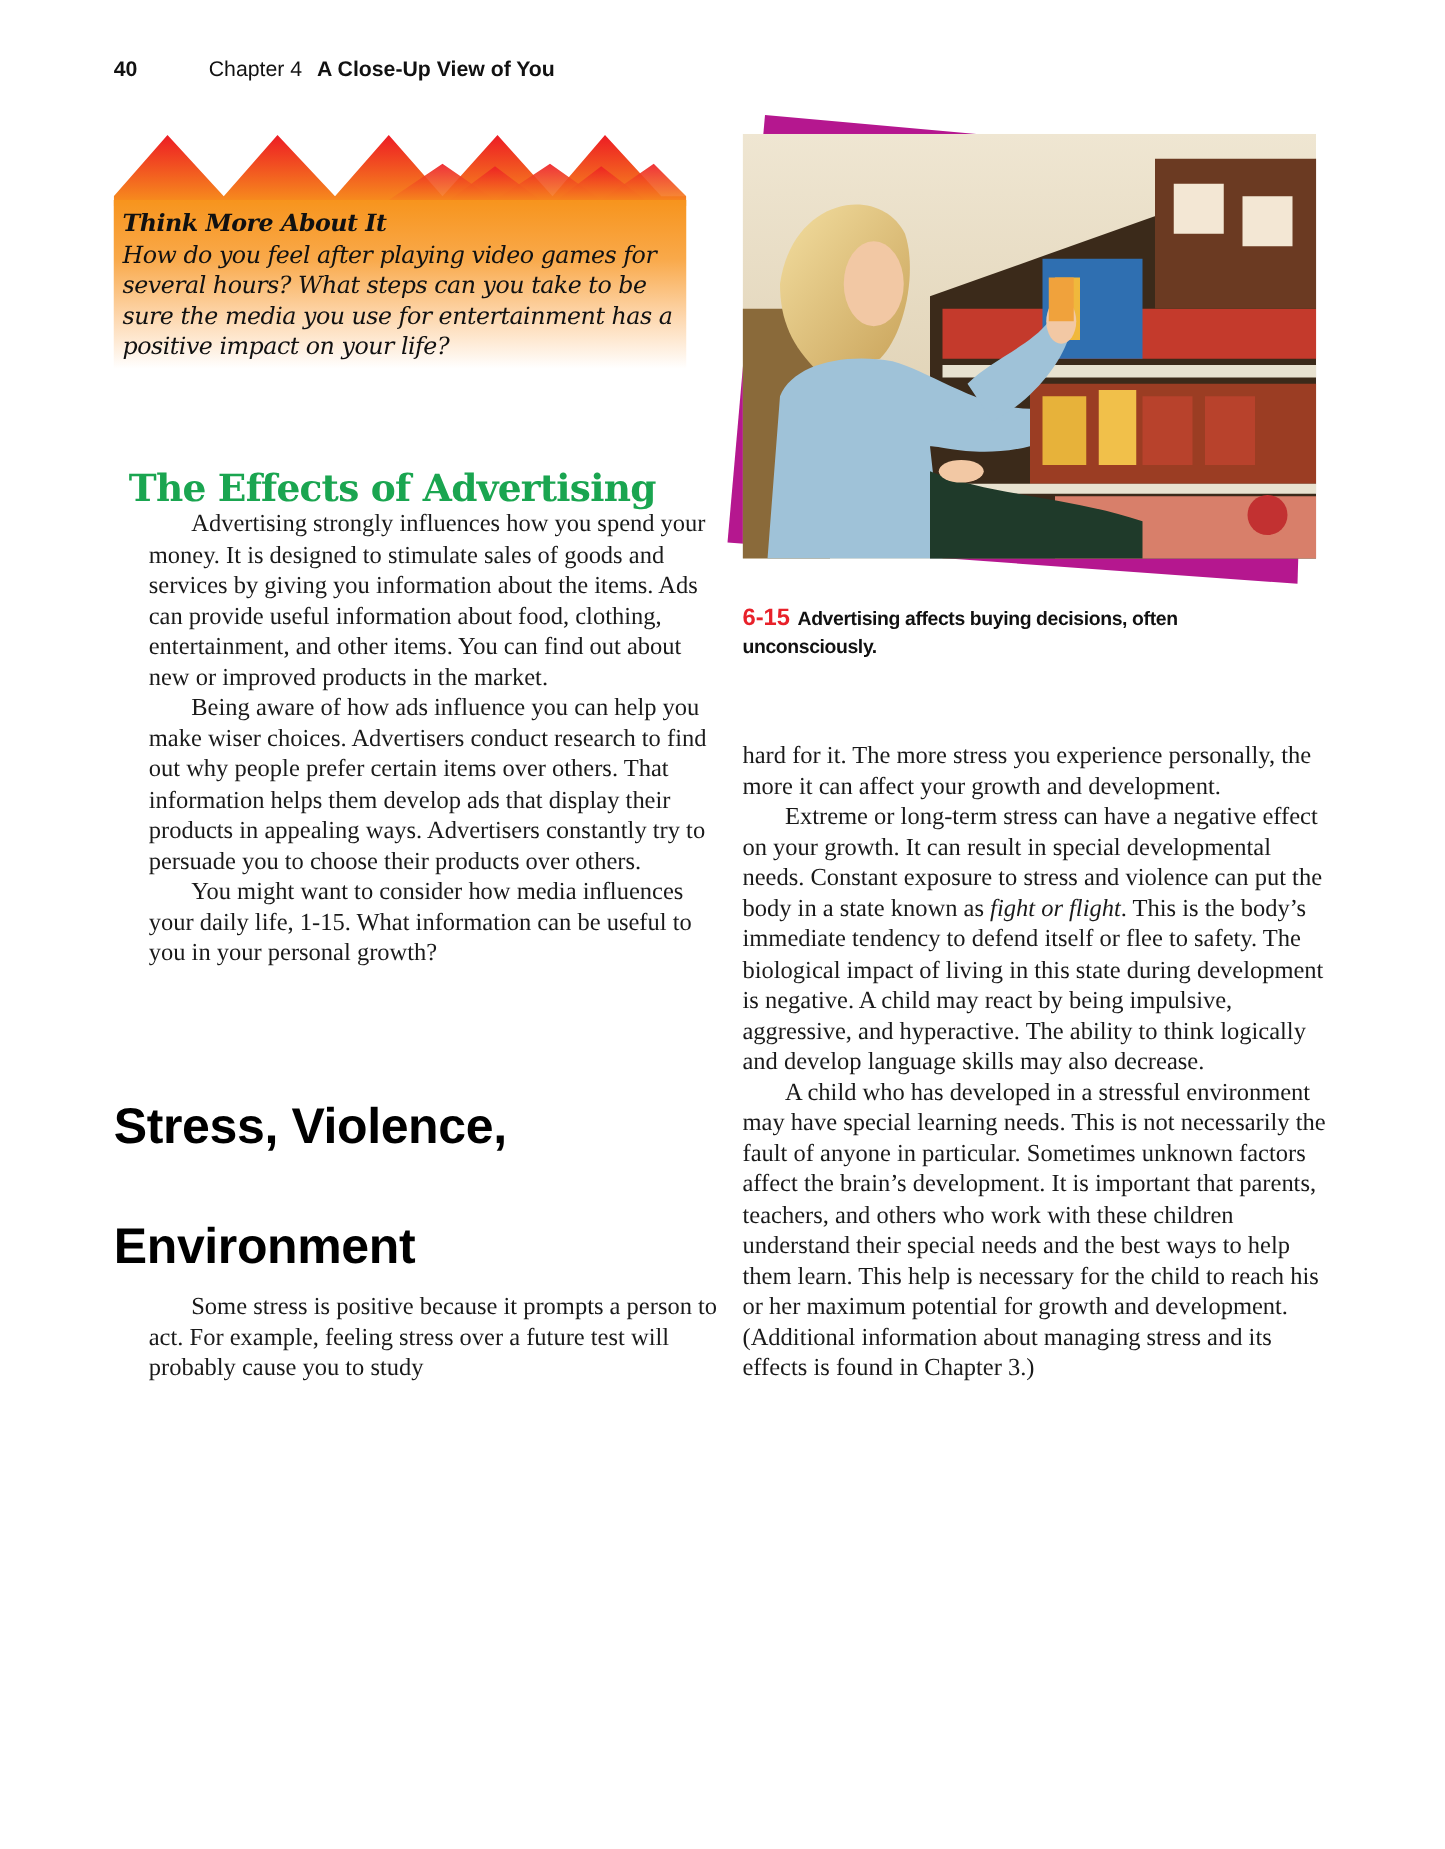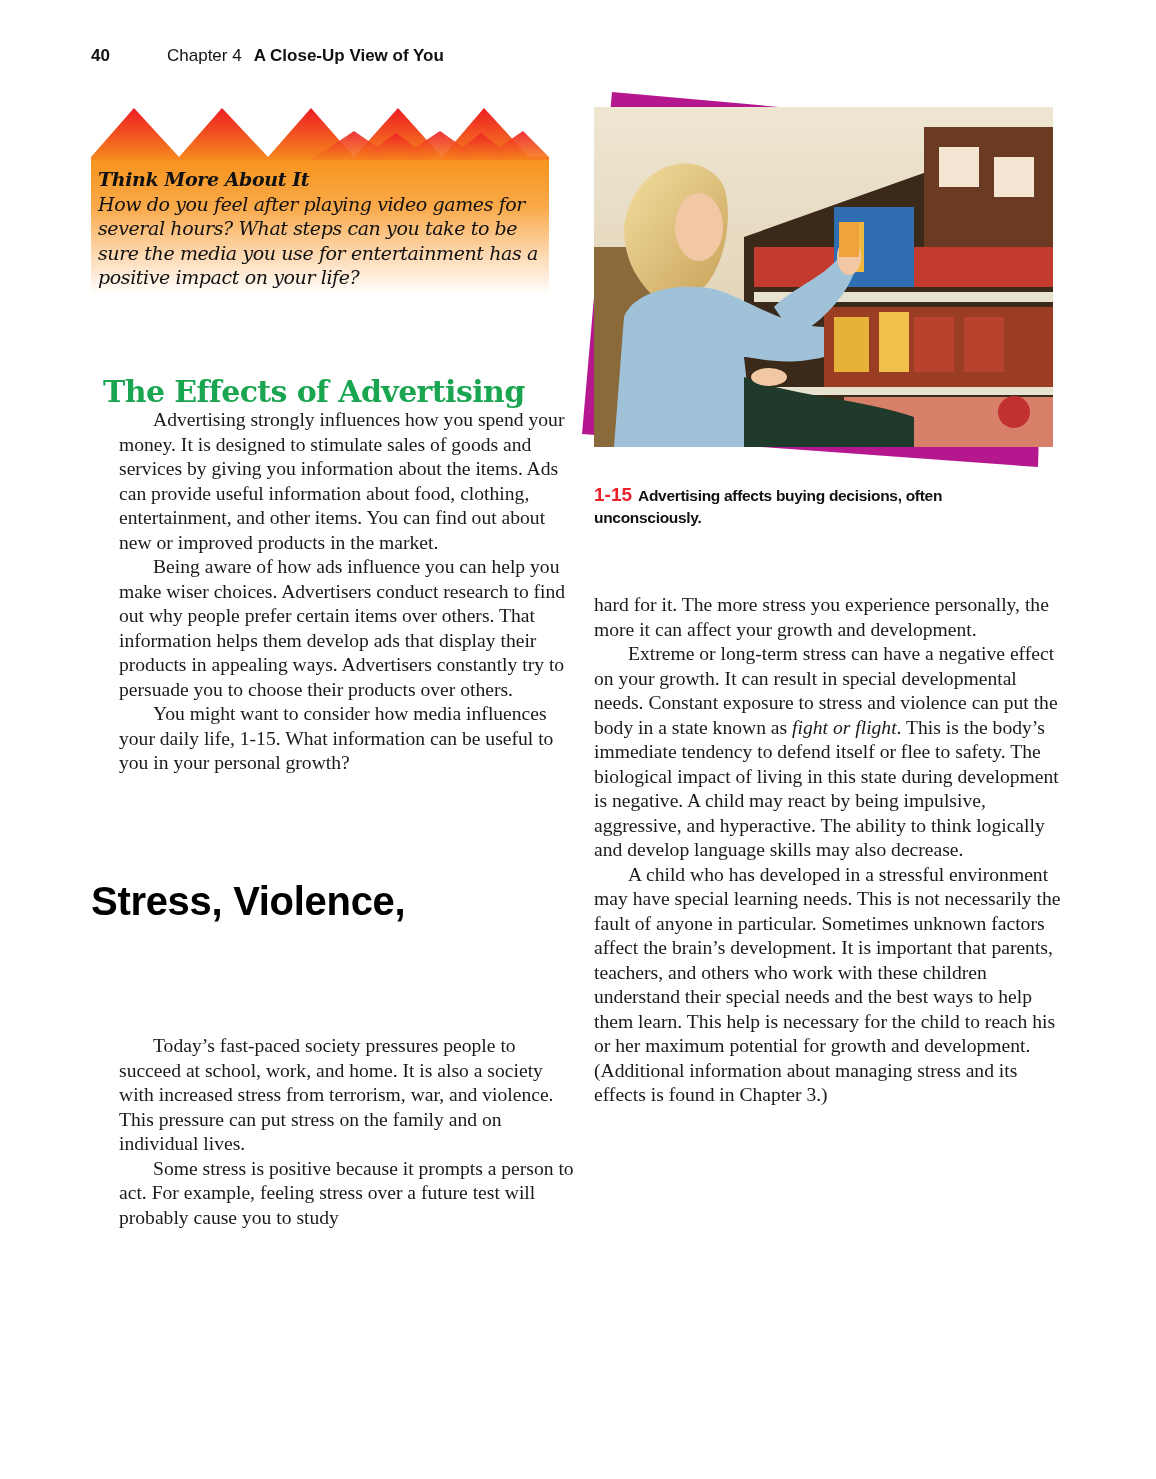--- a/index.html
+++ b/index.html
@@ -68,23 +68,23 @@
 <h2 class="col-left section-heading-green">The Effects of Advertising</h2>
 <div class="col-left body-text adv-text">
   <p>Advertising strongly influences how you spend your money. It is designed to stimulate sales of goods and services by giving you information about the items. Ads can provide useful information about food, clothing, entertainment, and other items. You can find out about new or improved products in the market.</p>
   <p>Being aware of how ads influence you can help you make wiser choices. Advertisers conduct research to find out why people prefer certain items over others. That information helps them develop ads that display their products in appealing ways. Advertisers constantly try to persuade you to choose their products over others.</p>
   <p>You might want to consider how media influences your daily life, 1-15. What information can be useful to you in your personal growth?</p>
 </div>
 
 <h1 class="col-left major-heading">
   <span>Stress, Violence,</span><br>
   <br>
+  <span>Environment</span>
 </h1>
 <div class="col-left body-text stress-text">
-  <p>Today’s fast-paced society pressures people to succeed at school, work, and home. It is also a society with increased stress from terrorism, war, and violence. This pressure can put stress on the family and on individual lives.</p>
   <p>Some stress is positive because it prompts a person to act. For example, feeling stress over a future test will probably cause you to study</p>
 </div>
 
 <div class="photo-wrap">
   <svg class="photo-frame" viewBox="0 0 490 385">
     <polygon fill="#b5178f" points="34,7 470,46 460,382 4,349"></polygon>
   </svg>
   <div class="photo" title="Woman in a light blue sweater smiling while reading a product in a grocery store aisle, holding a shopping basket">
     <svg width="459" height="340" viewBox="0 0 459 340">
       <defs>
@@ -121,20 +121,20 @@
       <path d="M180,200 C200,180 230,170 245,150 L262,160 C255,185 230,215 200,230 Z" fill="#9fc2d8"></path>
       <ellipse cx="255" cy="150" rx="12" ry="18" fill="#f2c8a4"></ellipse>
       <rect x="245" y="115" width="20" height="35" fill="#f0a23c"></rect>
       <path d="M150,270 C200,290 260,290 320,310 L320,340 L150,340 Z" fill="#1f3a2a"></path>
       <ellipse cx="175" cy="270" rx="18" ry="9" fill="#f2c8a4"></ellipse>
     </svg>
   </div>
 </div>
 
 <div class="caption">
-  <span class="caption-num">1-15</span><span>Advertising affects buying decisions, often unconsciously.</span>
+  <span class="caption-num">6-15</span><span>Advertising affects buying decisions, often unconsciously.</span>
 </div>
 
 <div class="col-right body-text">
   <p class="no-indent">hard for it. The more stress you experience personally, the more it can affect your growth and development.</p>
   <p><span>Extreme or long-term stress can have a negative effect on your growth. It can result in special developmental needs. Constant exposure to stress and violence can put the body in a state known as </span><em>fight or flight</em><span>. This is the body’s immediate tendency to defend itself or flee to safety. The biological impact of living in this state during development is negative. A child may react by being impulsive, aggressive, and hyperactive. The ability to think logically and develop language skills may also decrease.</span></p>
   <p>A child who has developed in a stressful environment may have special learning needs. This is not necessarily the fault of anyone in particular. Sometimes unknown factors affect the brain’s development. It is important that parents, teachers, and others who work with these children understand their special needs and the best ways to help them learn. This help is necessary for the child to reach his or her maximum potential for growth and development. (Additional information about managing stress and its effects is found in Chapter 3.)</p>
 </div>
 
 </body></html>

